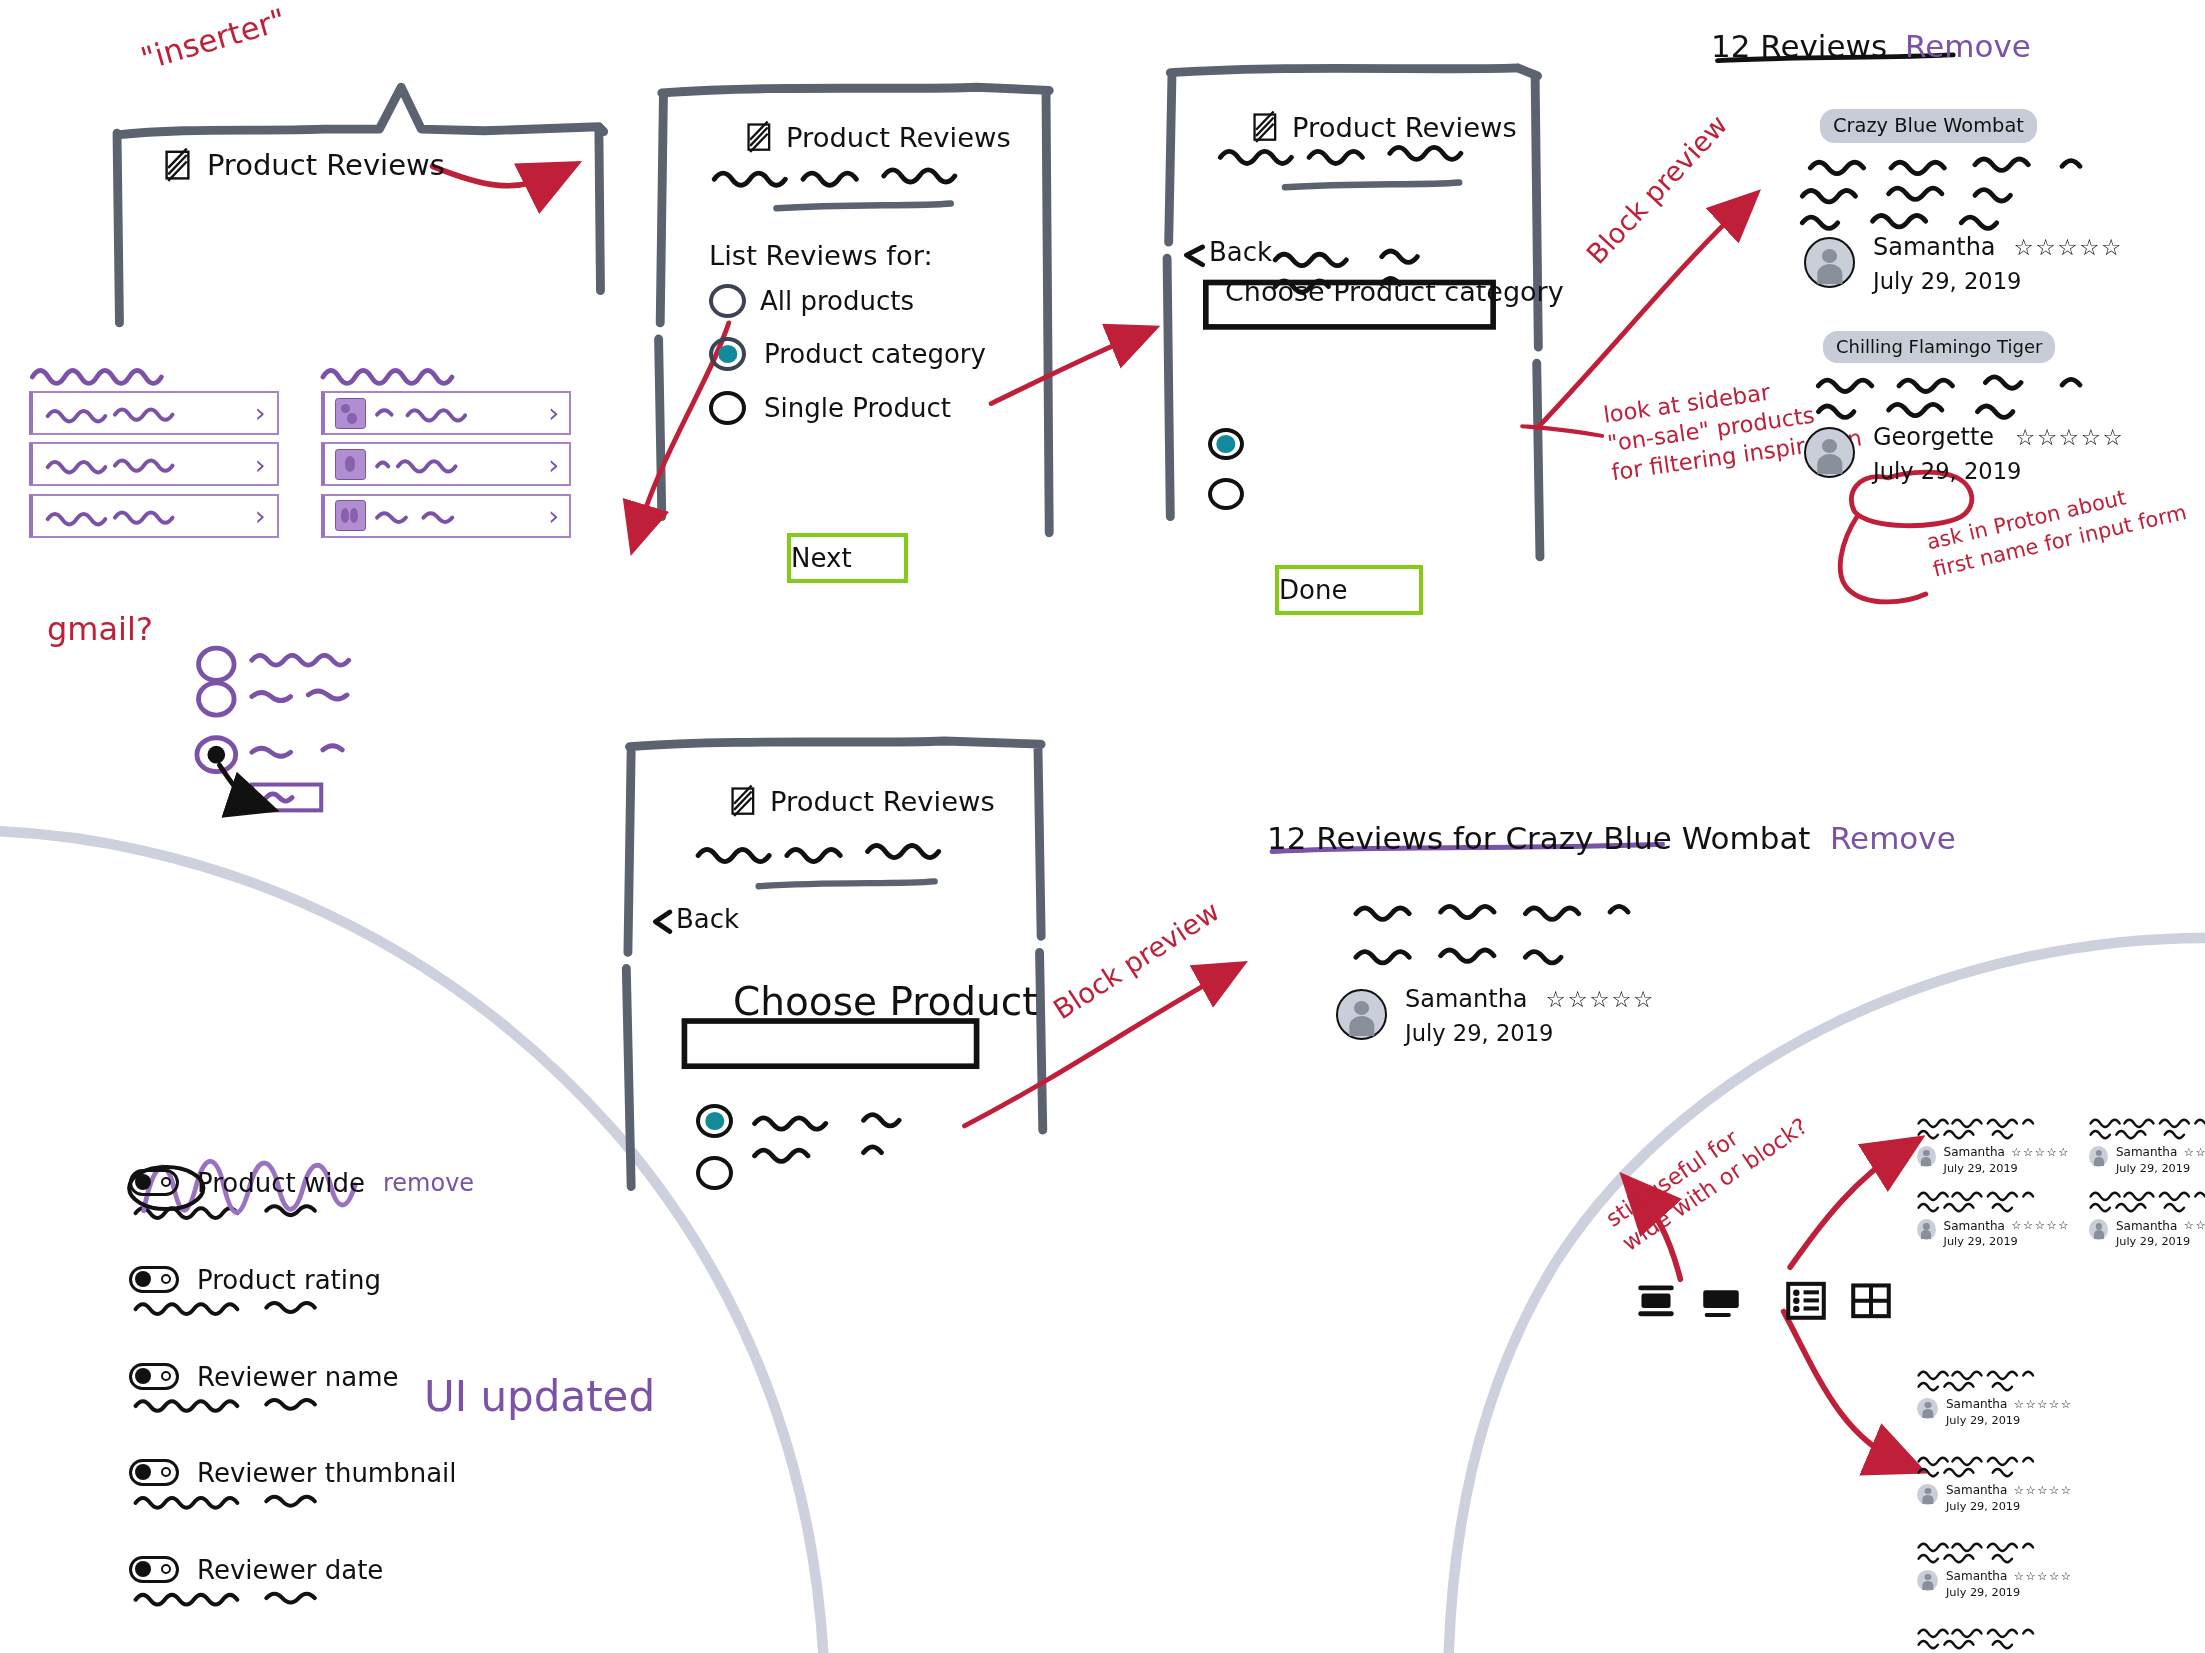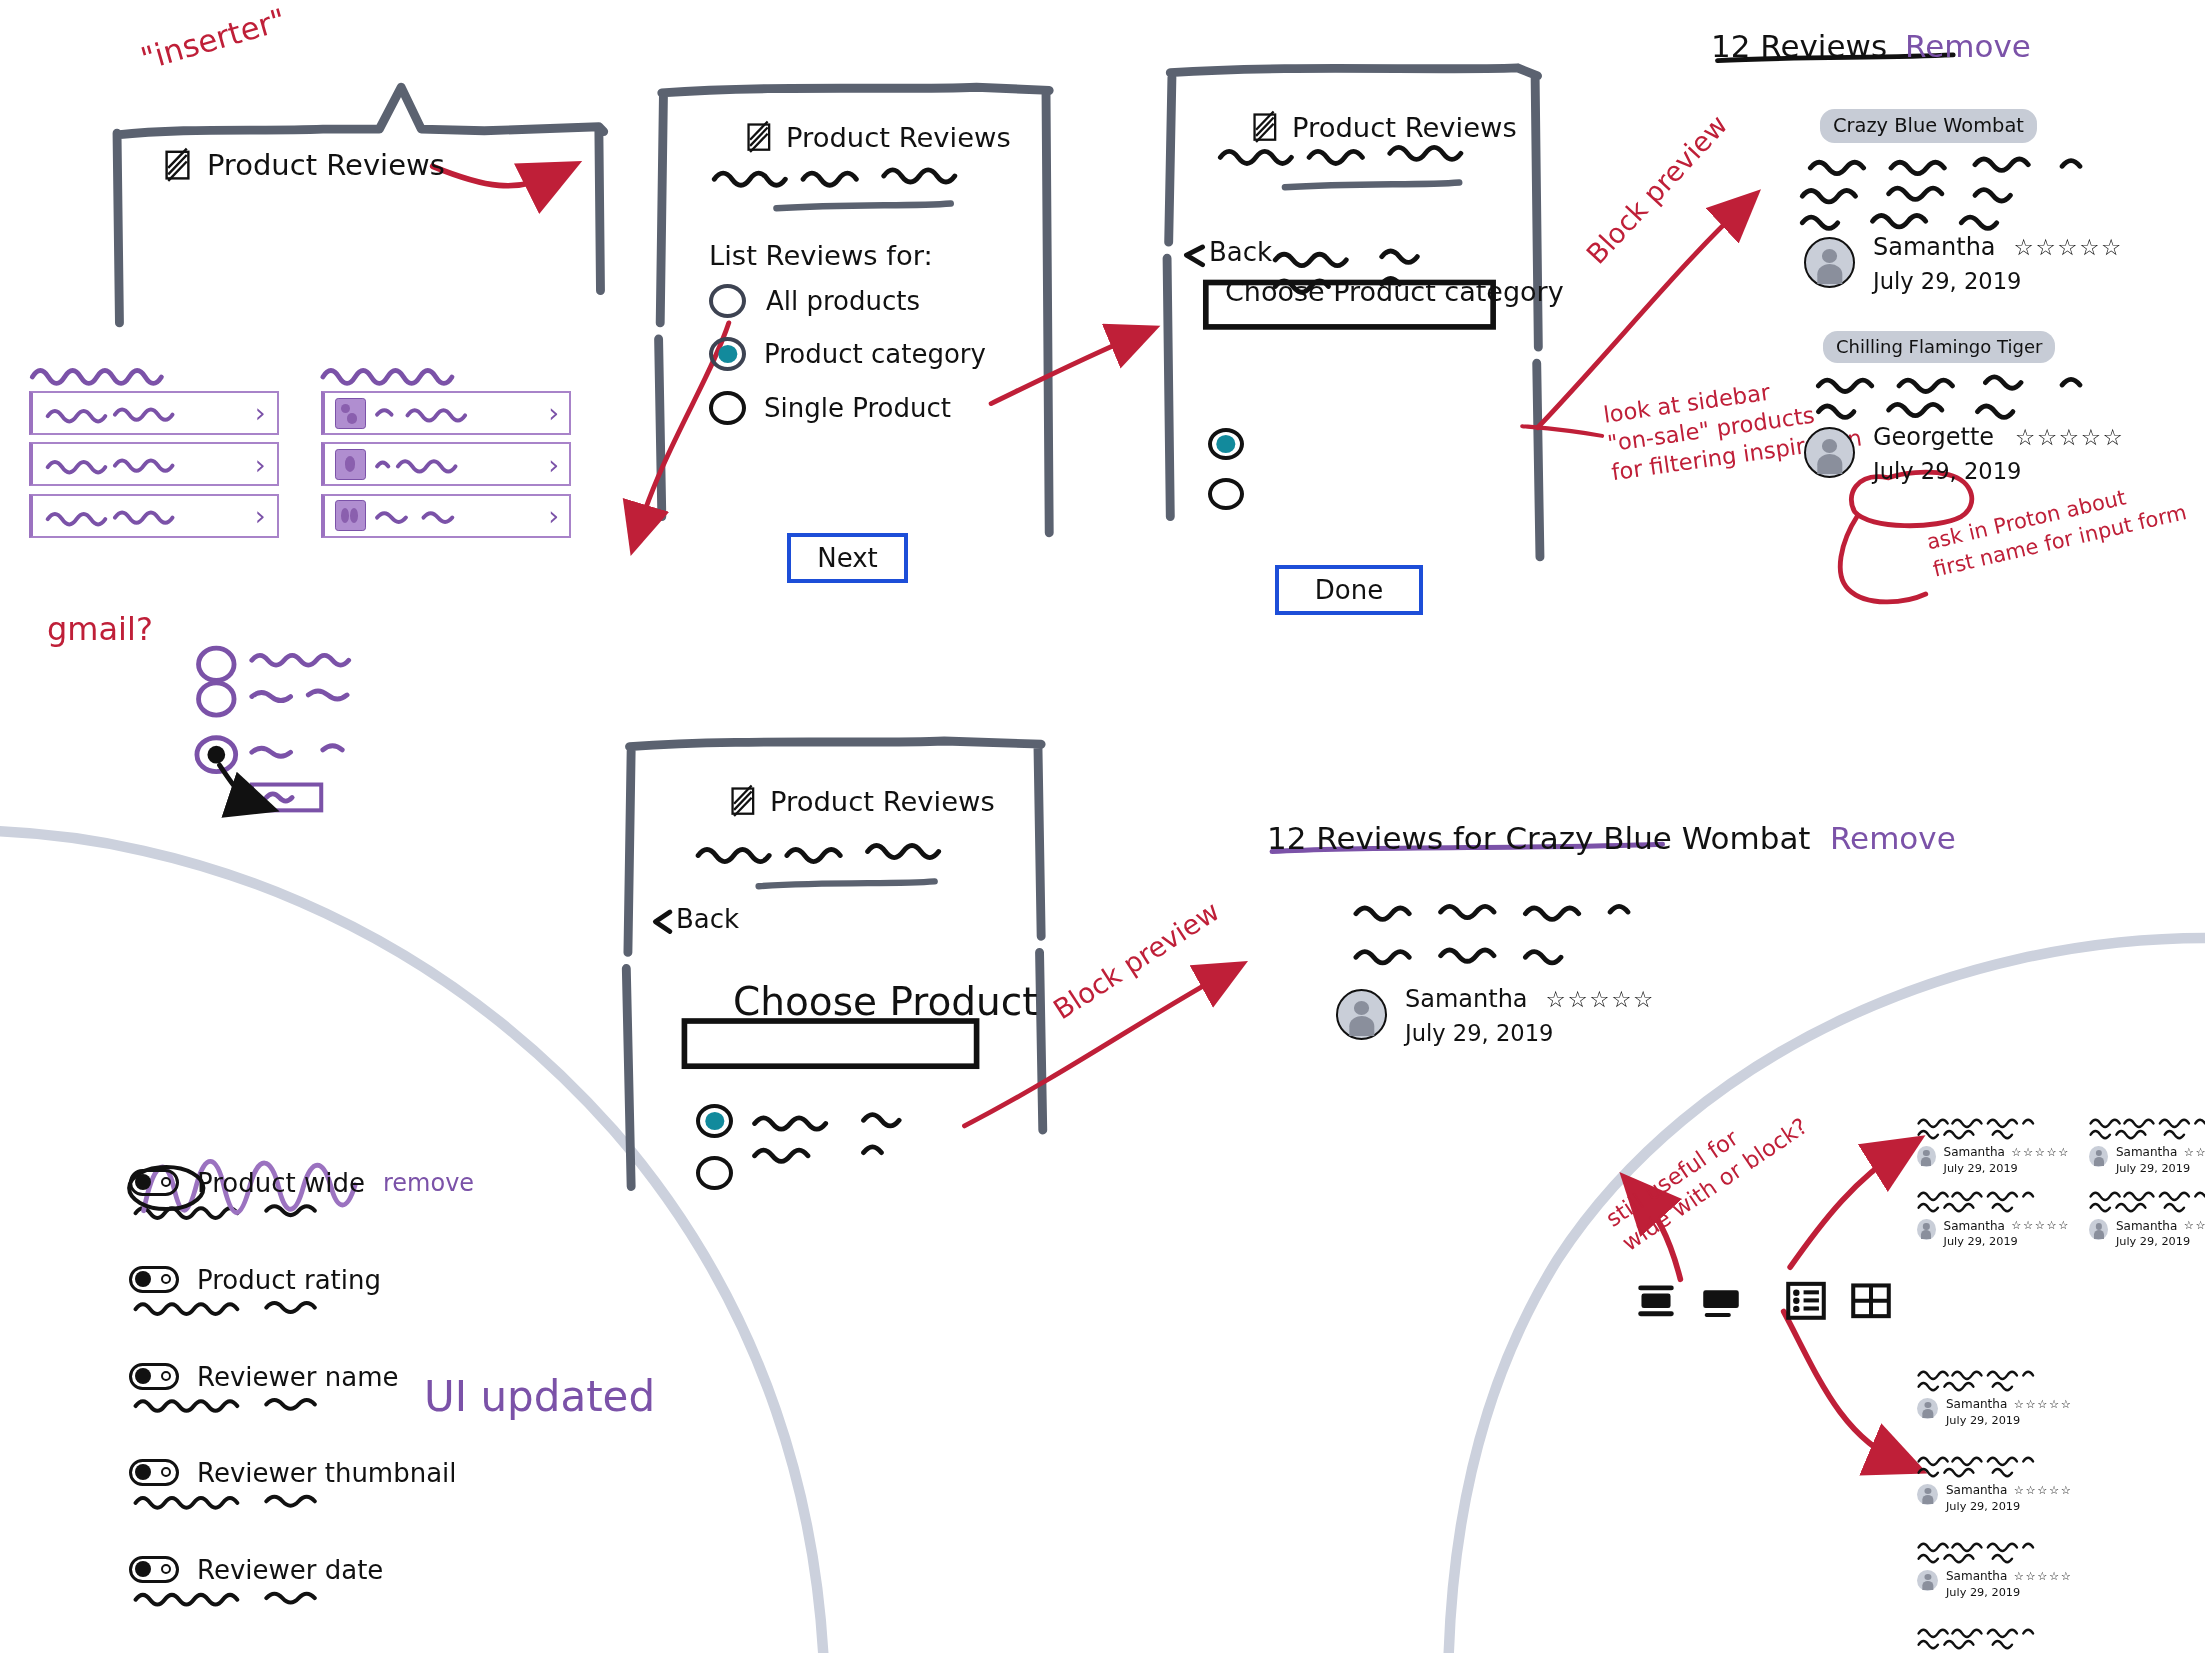--- a/index.html
+++ b/index.html
@@ -33,21 +33,21 @@
 
   .toggle{width:50px;height:27.4px;border:3.2px solid #111;border-radius:16px;position:relative;box-sizing:border-box;display:inline-block;}
   .toggle .knob{position:absolute;width:16px;height:16px;border-radius:50%;background:#111;left:3.2px;top:2.4px;}
   .toggle .hole{position:absolute;width:10.5px;height:10.5px;border-radius:50%;border:2.4px solid #111;right:4.8px;top:4.8px;box-sizing:border-box;}
 
   .radio{width:37px;height:34px;border:4px solid #3d4352;border-radius:50%;box-sizing:border-box;display:inline-block;position:relative;}
   .radio.black{border-color:#111;}
   .radio.sel::after{content:"";position:absolute;left:50%;top:50%;transform:translate(-50%,-50%);
     width:19.4px;height:18px;border-radius:50%;background:#128a9c;}
 
-  .btnbox{border:4px solid #1d4ed8;box-sizing:border-box;display:flex;align-items:center;justify-content:center;}
+  .btnbox{border:4px solid #84cc16;box-sizing:border-box;display:flex;align-items:center;}
 </style>
 </head>
 <body>
 
 <div class="canvas">
 
 <svg class="abs" style="left:0;top:0;" width="2205" height="1653" viewBox="0 0 2732 2048">
   <defs>
     <marker id="ar-red" markerWidth="14" markerHeight="14" refX="6" refY="5" orient="auto">
       <path d="M0,0 L11,5 L0,10 z" fill="#bf1f38"></path>
@@ -236,21 +236,21 @@
 <div class="abs" style="left:747px;top:123px;display:flex;align-items:center;gap:13px;">
   <svg width="26" height="29" viewBox="0 0 34 38">
     <rect x="2" y="2" width="27" height="33" fill="none" stroke="#111" stroke-width="3"></rect>
     <path d="M4,30 L27,6 M4,22 L27,-2 M4,38 L27,14" stroke="#111" stroke-width="3"></path>
   </svg>
   <span class="tx b" style="position:relative;font-size:27.4px;">Product Reviews</span>
 </div>
 
 <div class="abs tx b" style="left:709px;top:242px;font-size:27.4px;">List Reviews for:</div>
 
-<div class="abs" style="left:709px;top:284px;display:flex;align-items:center;gap:20px;">
+<div class="abs" style="left:709px;top:284px;display:flex;align-items:center;gap:14px;">
   <span class="radio"></span>
   <span class="tx b" style="position:relative;font-size:26px;">All products</span>
 </div>
 <div class="abs" style="left:709px;top:337px;display:flex;align-items:center;gap:18px;">
   <span class="radio sel"></span>
   <span class="tx b" style="position:relative;font-size:26px;">Product category</span>
 </div>
 <div class="abs" style="left:709px;top:391px;display:flex;align-items:center;gap:18px;">
   <span class="radio black"></span>
   <span class="tx b" style="position:relative;font-size:26px;">Single Product</span>

